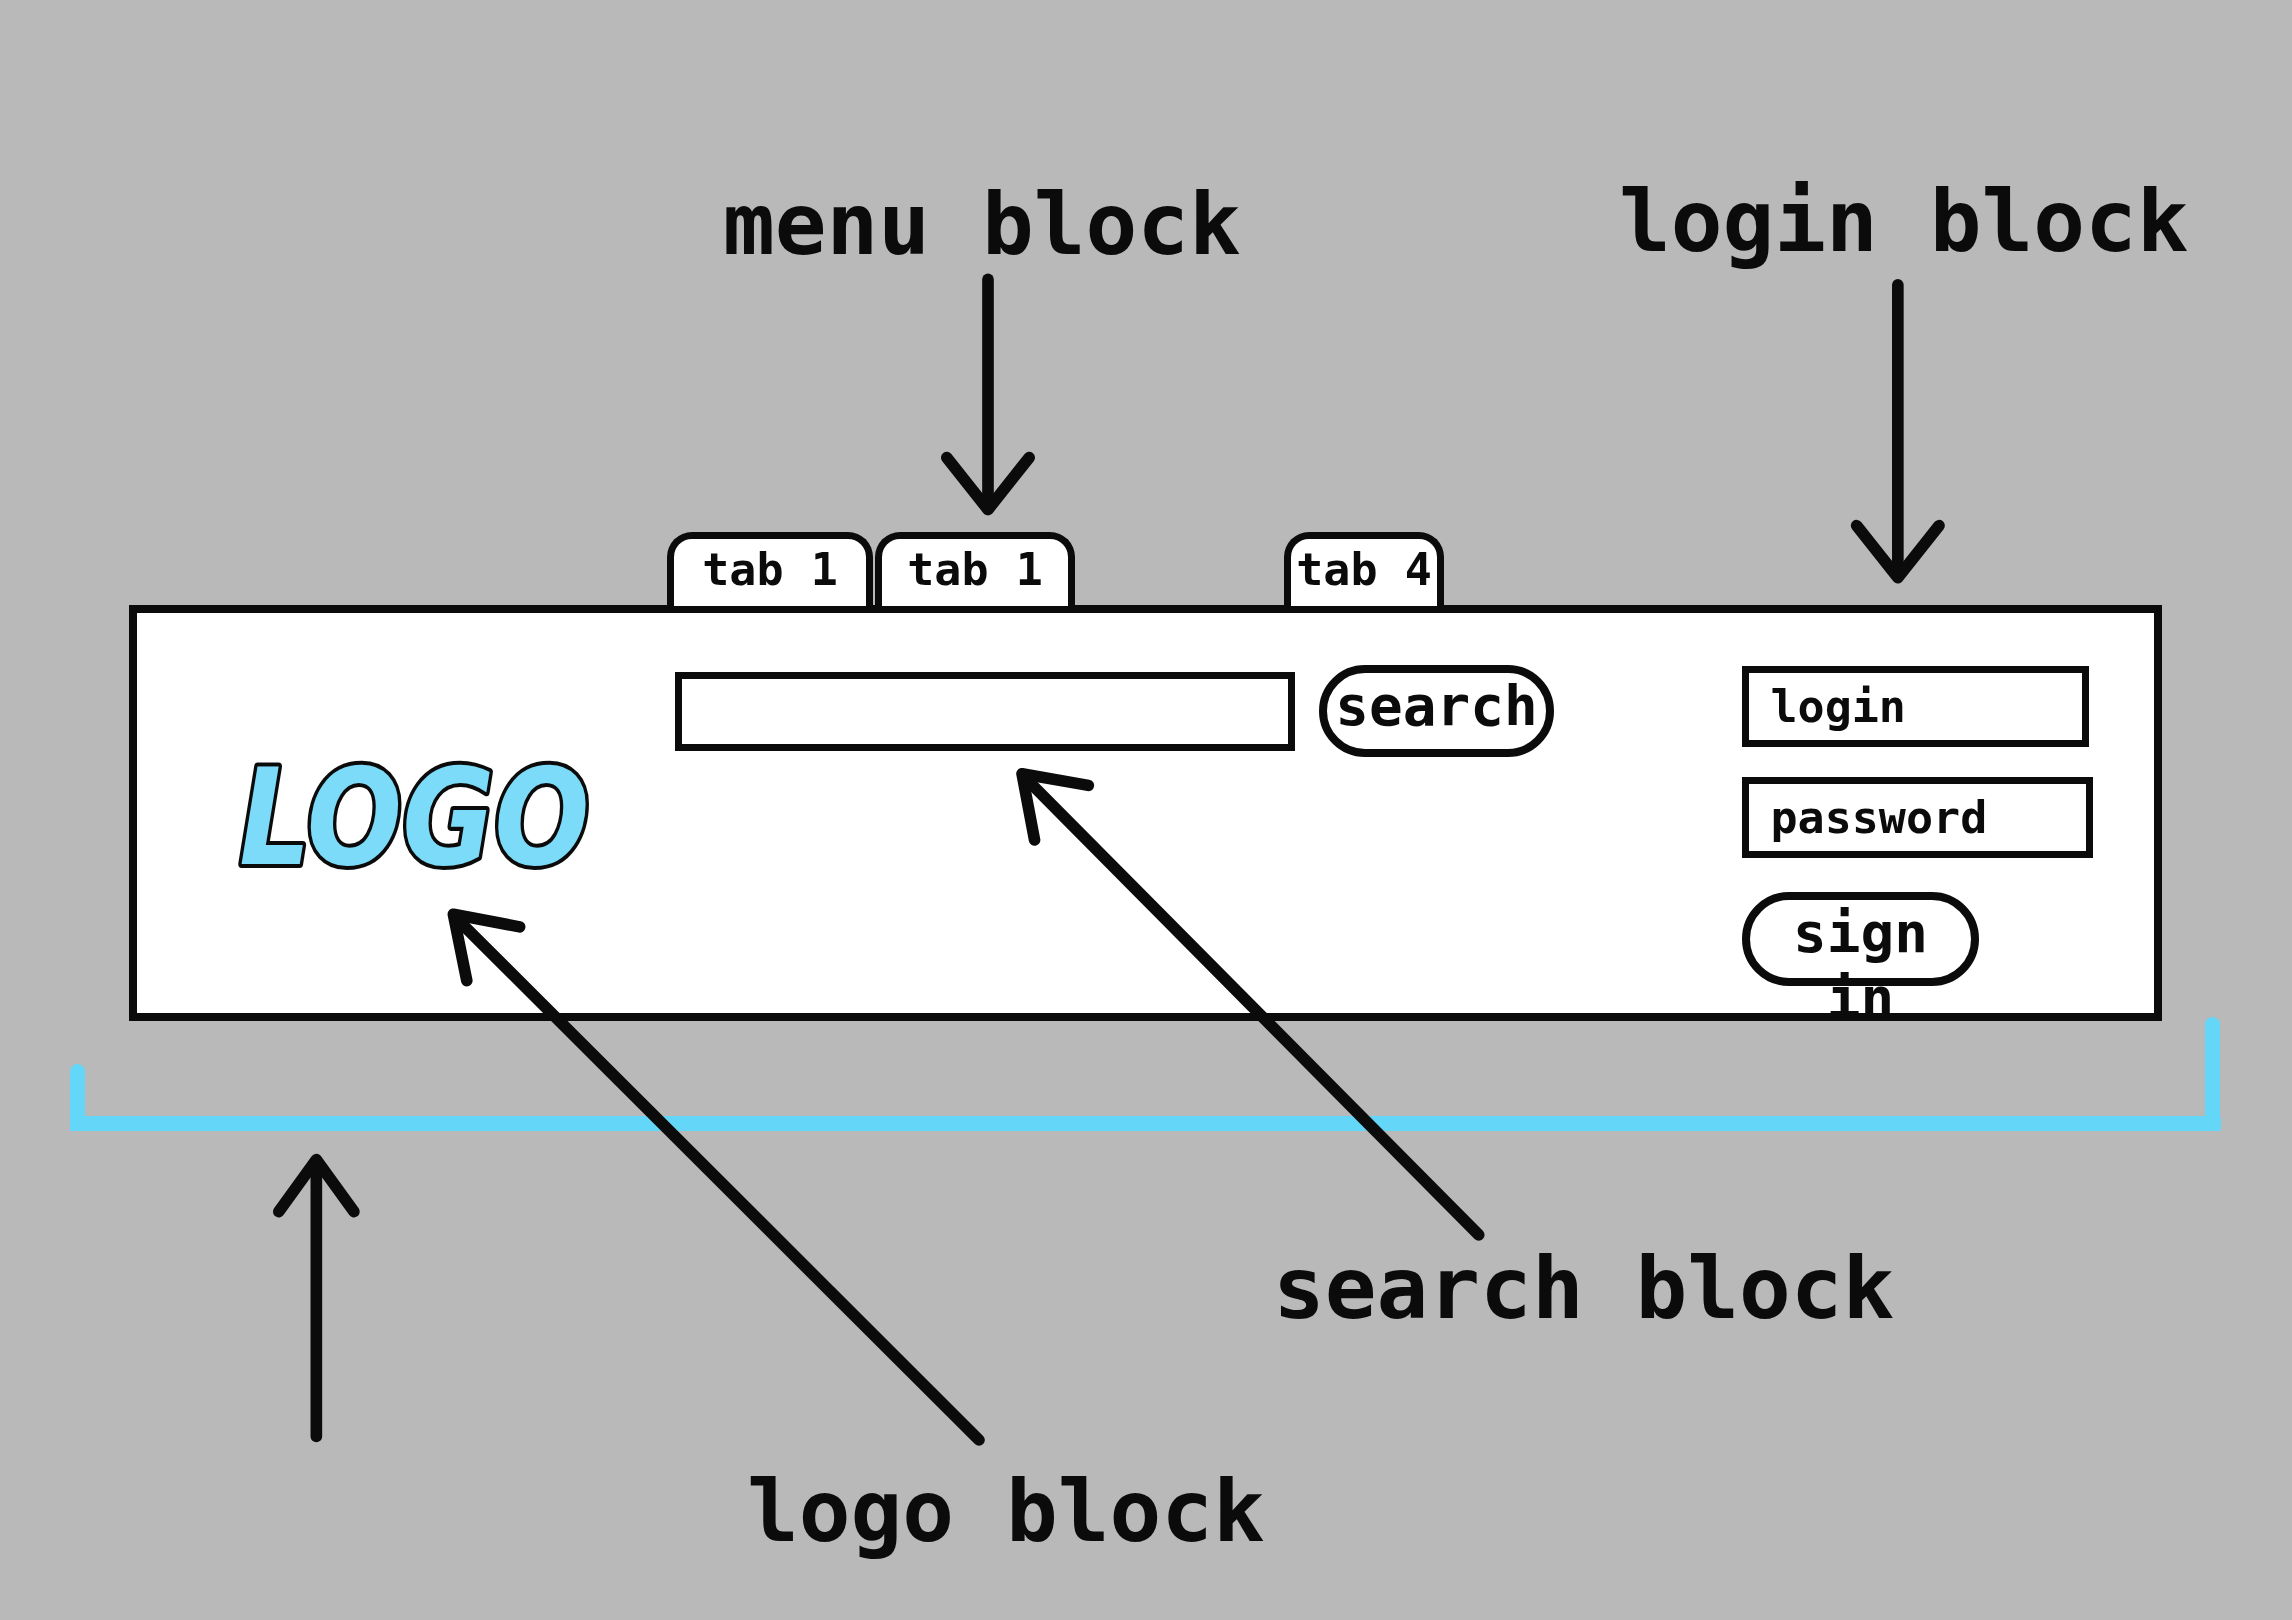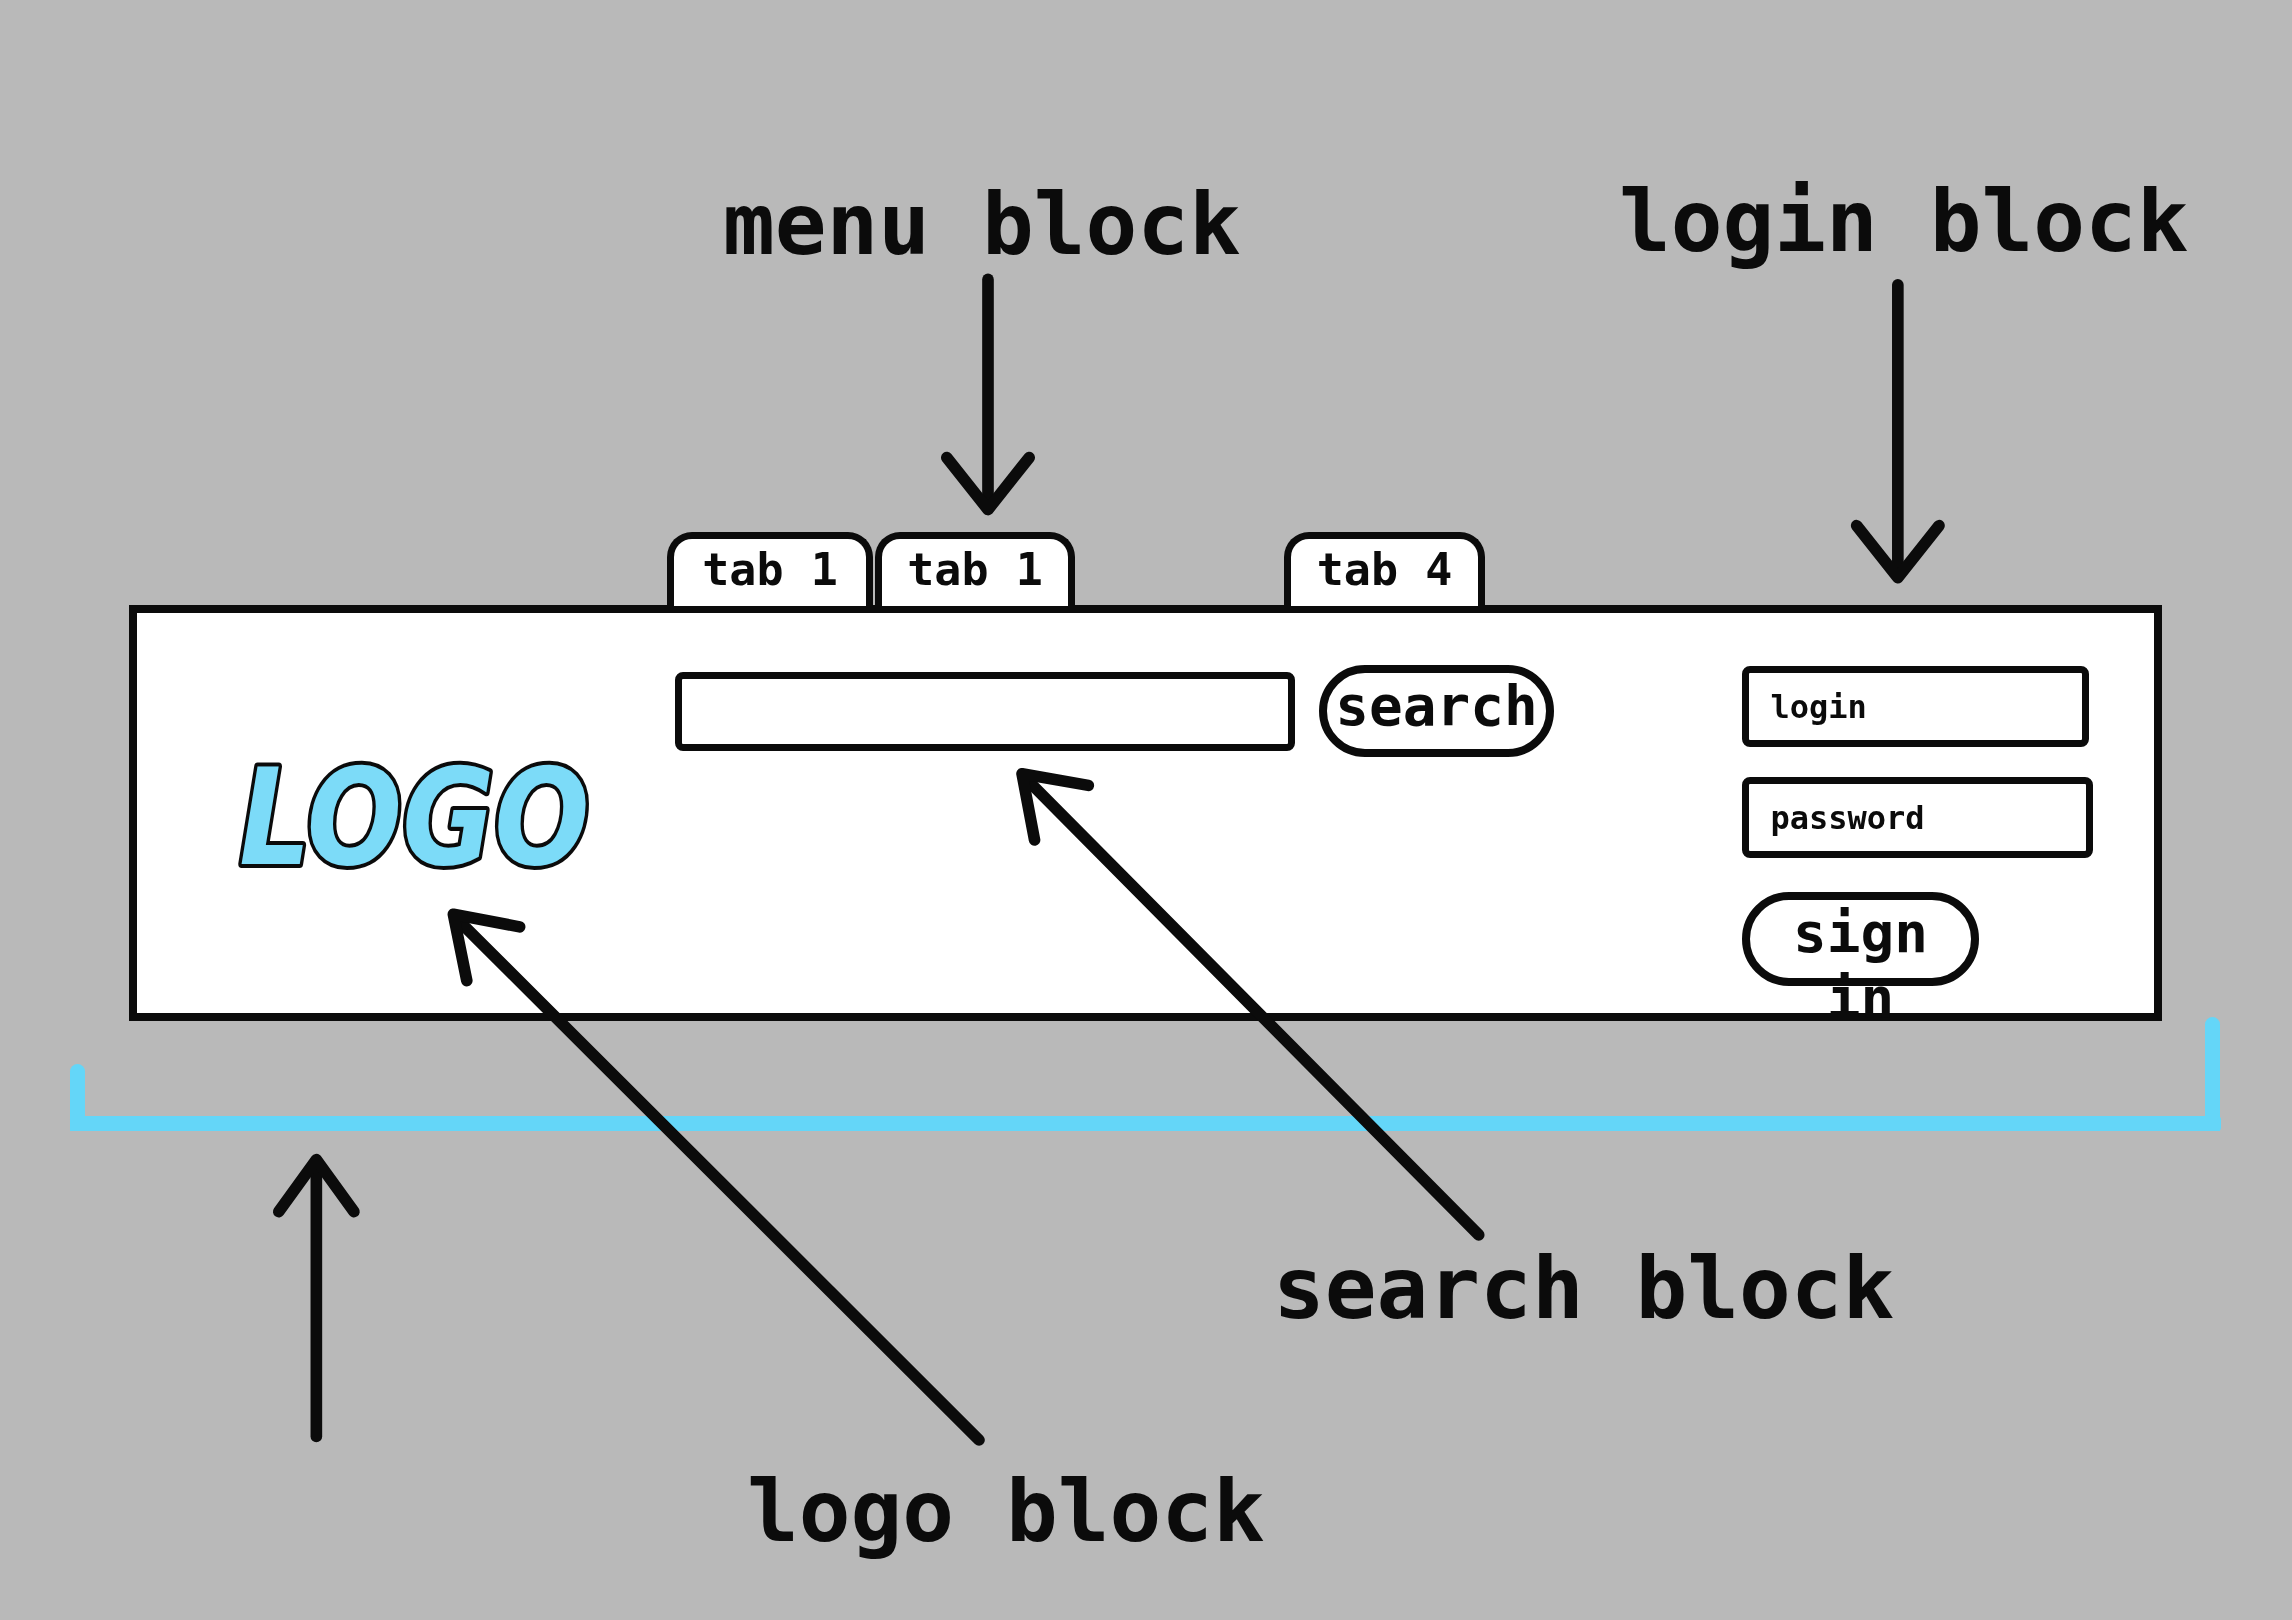--- a/index.html
+++ b/index.html
@@ -24,22 +24,22 @@
   }
   .tab{
     top:532px; height:74px; background:var(--surface);
     border:7.2px solid var(--ink); border-bottom:none;
     border-radius:25px 25px 0 0;
     display:flex; align-items:flex-start; justify-content:center;
     font-weight:bold; font-size:45px; padding-top:3.6px;
   }
   .wire-input{
     background:var(--surface); border:7.2px solid var(--ink);
-    font-family:inherit; font-weight:bold; font-size:32px; color:var(--ink);
-    padding:0 0 0 21.5px; outline:none; border-radius:8px;
+    font-family:inherit; font-weight:bold; font-size:45px; color:var(--ink);
+    padding:0 0 0 21.5px; outline:none; border-radius:0;
   }
   .pill{
     background:var(--surface); border:8px solid var(--ink); border-radius:54px;
     display:flex; align-items:flex-start; justify-content:center;
     font-family:inherit; font-weight:bold; font-size:56px; color:var(--ink);
     cursor:pointer; padding:0;
   }
   .bracket{background:var(--accent);}
   .bracket.bar{left:70px; top:1116px; width:2151px; height:15px; border-radius:3.6px;}
   .bracket.tick-l{left:70px; top:1064px; width:15px; height:67px; border-radius:9px 9px 0 0;}
@@ -62,21 +62,21 @@
   <div class="label" style="left:747px; top:1466px;">logo block</div>
 
   <div class="abs header-box"></div>
 
   <div class="abs tab" style="left:667px; width:206px;">
     <span>tab 1</span>
   </div>
   <div class="abs tab" style="left:875px; width:200px;">
     <span>tab 1</span>
   </div>
-  <div class="abs tab" style="left:1284px; width:201px;">
+  <div class="abs tab" style="left:1284px; width:160px;">
     <span>tab 4</span>
   </div>
 
   <svg class="logo-svg" width="385" height="152" viewBox="0 0 430 170">
     <text class="logo-text" x="215" y="136" text-anchor="middle" font-size="150" textLength="392" lengthAdjust="spacingAndGlyphs" stroke="var(--ink)" stroke-width="9" paint-order="stroke" stroke-linejoin="round" fill="var(--logo_fill)">LOGO</text>
   </svg>
 
   <input class="abs wire-input" style="left: 675px; top: 672px; width: 620px; height: 79px;" type="text" value="">
   <button class="abs pill" style="left:1319px; top:665px; width:235px; height:92px;">
     <span>search</span>

